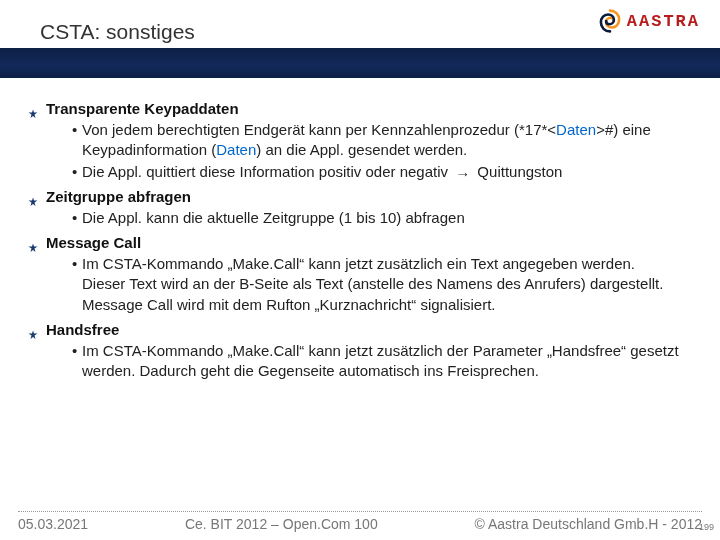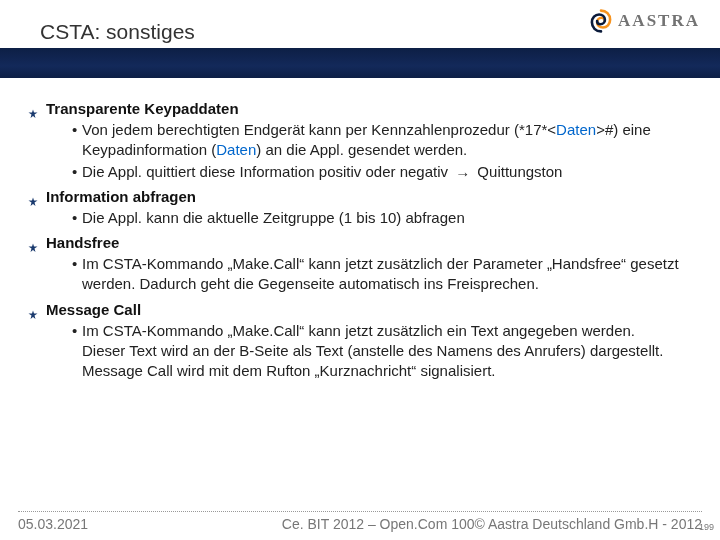--- a/index.html
+++ b/index.html
@@ -3,37 +3,37 @@
 <meta charset="utf-8">
 <style>
   * { box-sizing: border-box; margin: 0; padding: 0; }
   html, body { width: 720px; height: 540px; font-family: Arial, Helvetica, sans-serif; background: #fff; overflow: hidden; }
   .slide { width: 720px; height: 540px; position: relative; display: flex; flex-direction: column; }
   .header { position: relative; height: 70px; }
   .title { position: absolute; top: 20px; left: 40px; font-size: 21px; color: #333; font-weight: 400; }
   .logo { position: absolute; top: 8px; right: 20px; display: flex; align-items: center; gap: 4px; }
   .logo-swirl { width: 26px; height: 26px; position: relative; }
   .logo-swirl svg { width: 100%; height: 100%; }
-  .logo-text { font-size: 17px; font-weight: 700; letter-spacing: 2px; color: #737373; font-family: Liberation Serif, serif; }
+  .logo-text { font-size: 17px; font-weight: 700; letter-spacing: 2px; color: #b91c1c; font-family: Liberation Mono, monospace; }
   .navy-bar { position: absolute; left: 0; right: 0; top: 48px; height: 30px; background: linear-gradient(to bottom, #0d1f45 0%, #13295a 60%, #0d1f45 100%); }
   .content { flex: 1; padding: 30px 40px 0 28px; color: #222; }
   .section { margin-bottom: 6px; }
   .sec-head { display: flex; align-items: flex-end; gap: 8px; margin-bottom: 3px; }
   .star { width: 10px; height: 10px; flex: 0 0 10px; position: relative; top: 2px; }
   .star svg { width: 100%; height: 100%; display: block; }
   .sec-title { font-size: 15px; font-weight: 700; color: #111; }
   .bullets { padding-left: 44px; }
   .bullets li { list-style: none; position: relative; font-size: 15px; line-height: 1.35; color: #222; margin-bottom: 1px; padding-left: 10px; }
   .bullets li::before { content: "•"; position: absolute; left: 0; top: 0; color: #222; }
   .link { color: #0066cc; }
   .arrow { color: #333; font-weight: 700; padding: 0 3px; }
   .dots { position: absolute; left: 18px; right: 18px; bottom: 28px; border-top: 1px dotted #999; height: 0; }
   .footer { position: absolute; left: 0; right: 0; bottom: 8px; display: flex; align-items: center; font-size: 14px; color: #777; padding: 0 18px; }
   .f-left { flex: 0 0 auto; }
-  .f-center { flex: 1; text-align: right; }
+  .f-center { flex: 1; text-align: center; }
   .f-right { flex: 0 0 auto; text-align: right; }
   .f-page { position: absolute; right: 6px; bottom: 8px; font-size: 9px; color: #777; }
 </style>
 </head>
 <body>
 
 <div class="slide">
   <div class="header">
     <div class="title">CSTA: sonstiges</div>
     <div class="navy-bar"></div>
@@ -63,52 +63,52 @@
           <li><span>Die Appl. quittiert diese Information positiv oder negativ </span><span class="arrow">→</span><span> Quittungston</span></li>
         </ul>
       </div>
       <div class="section">
         <div class="sec-head">
           <span class="star">
             <svg viewBox="0 0 20 20">
               <polygon points="10,1 12,7 19,7 13,11 15,18 10,14 5,18 7,11 1,7 8,7" fill="#1a3a6e"></polygon>
             </svg>
           </span>
-          <span class="sec-title">Information abfragen</span>
+          <span class="sec-title">Zeitgruppe abfragen</span>
         </div>
         <ul class="bullets">
           <li><span>Die Appl. kann die aktuelle Zeitgruppe (1 bis 10) abfragen</span></li>
+        </ul>
+      </div>
+      <div class="section">
+        <div class="sec-head">
+          <span class="star">
+            <svg viewBox="0 0 20 20">
+              <polygon points="10,1 12,7 19,7 13,11 15,18 10,14 5,18 7,11 1,7 8,7" fill="#1a3a6e"></polygon>
+            </svg>
+          </span>
+          <span class="sec-title">Message Call</span>
+        </div>
+        <ul class="bullets">
+          <li><span>Im CSTA-Kommando „Make.Call“ kann jetzt zusätzlich ein Text angegeben werden. Dieser Text wird an der B-Seite als Text (anstelle des Namens des Anrufers) dargestellt. Message Call wird mit dem Rufton „Kurznachricht“ signalisiert.</span></li>
         </ul>
       </div>
       <div class="section">
         <div class="sec-head">
           <span class="star">
             <svg viewBox="0 0 20 20">
               <polygon points="10,1 12,7 19,7 13,11 15,18 10,14 5,18 7,11 1,7 8,7" fill="#1a3a6e"></polygon>
             </svg>
           </span>
           <span class="sec-title">Handsfree</span>
         </div>
         <ul class="bullets">
           <li><span>Im CSTA-Kommando „Make.Call“ kann jetzt zusätzlich der Parameter „Handsfree“ gesetzt werden. Dadurch geht die Gegenseite automatisch ins Freisprechen.</span></li>
         </ul>
       </div>
-      <div class="section">
-        <div class="sec-head">
-          <span class="star">
-            <svg viewBox="0 0 20 20">
-              <polygon points="10,1 12,7 19,7 13,11 15,18 10,14 5,18 7,11 1,7 8,7" fill="#1a3a6e"></polygon>
-            </svg>
-          </span>
-          <span class="sec-title">Message Call</span>
-        </div>
-        <ul class="bullets">
-          <li><span>Im CSTA-Kommando „Make.Call“ kann jetzt zusätzlich ein Text angegeben werden. Dieser Text wird an der B-Seite als Text (anstelle des Namens des Anrufers) dargestellt. Message Call wird mit dem Rufton „Kurznachricht“ signalisiert.</span></li>
-        </ul>
-      </div>
     </div>
 
   <div class="dots"></div>
   <div class="footer">
     <div class="f-left">05.03.2021</div>
     <div class="f-center">Ce. BIT 2012 – Open.Com 100</div>
     <div class="f-right">© Aastra Deutschland Gmb.H - 2012</div>
   </div>
   <div class="f-page">199</div>
 </div>

